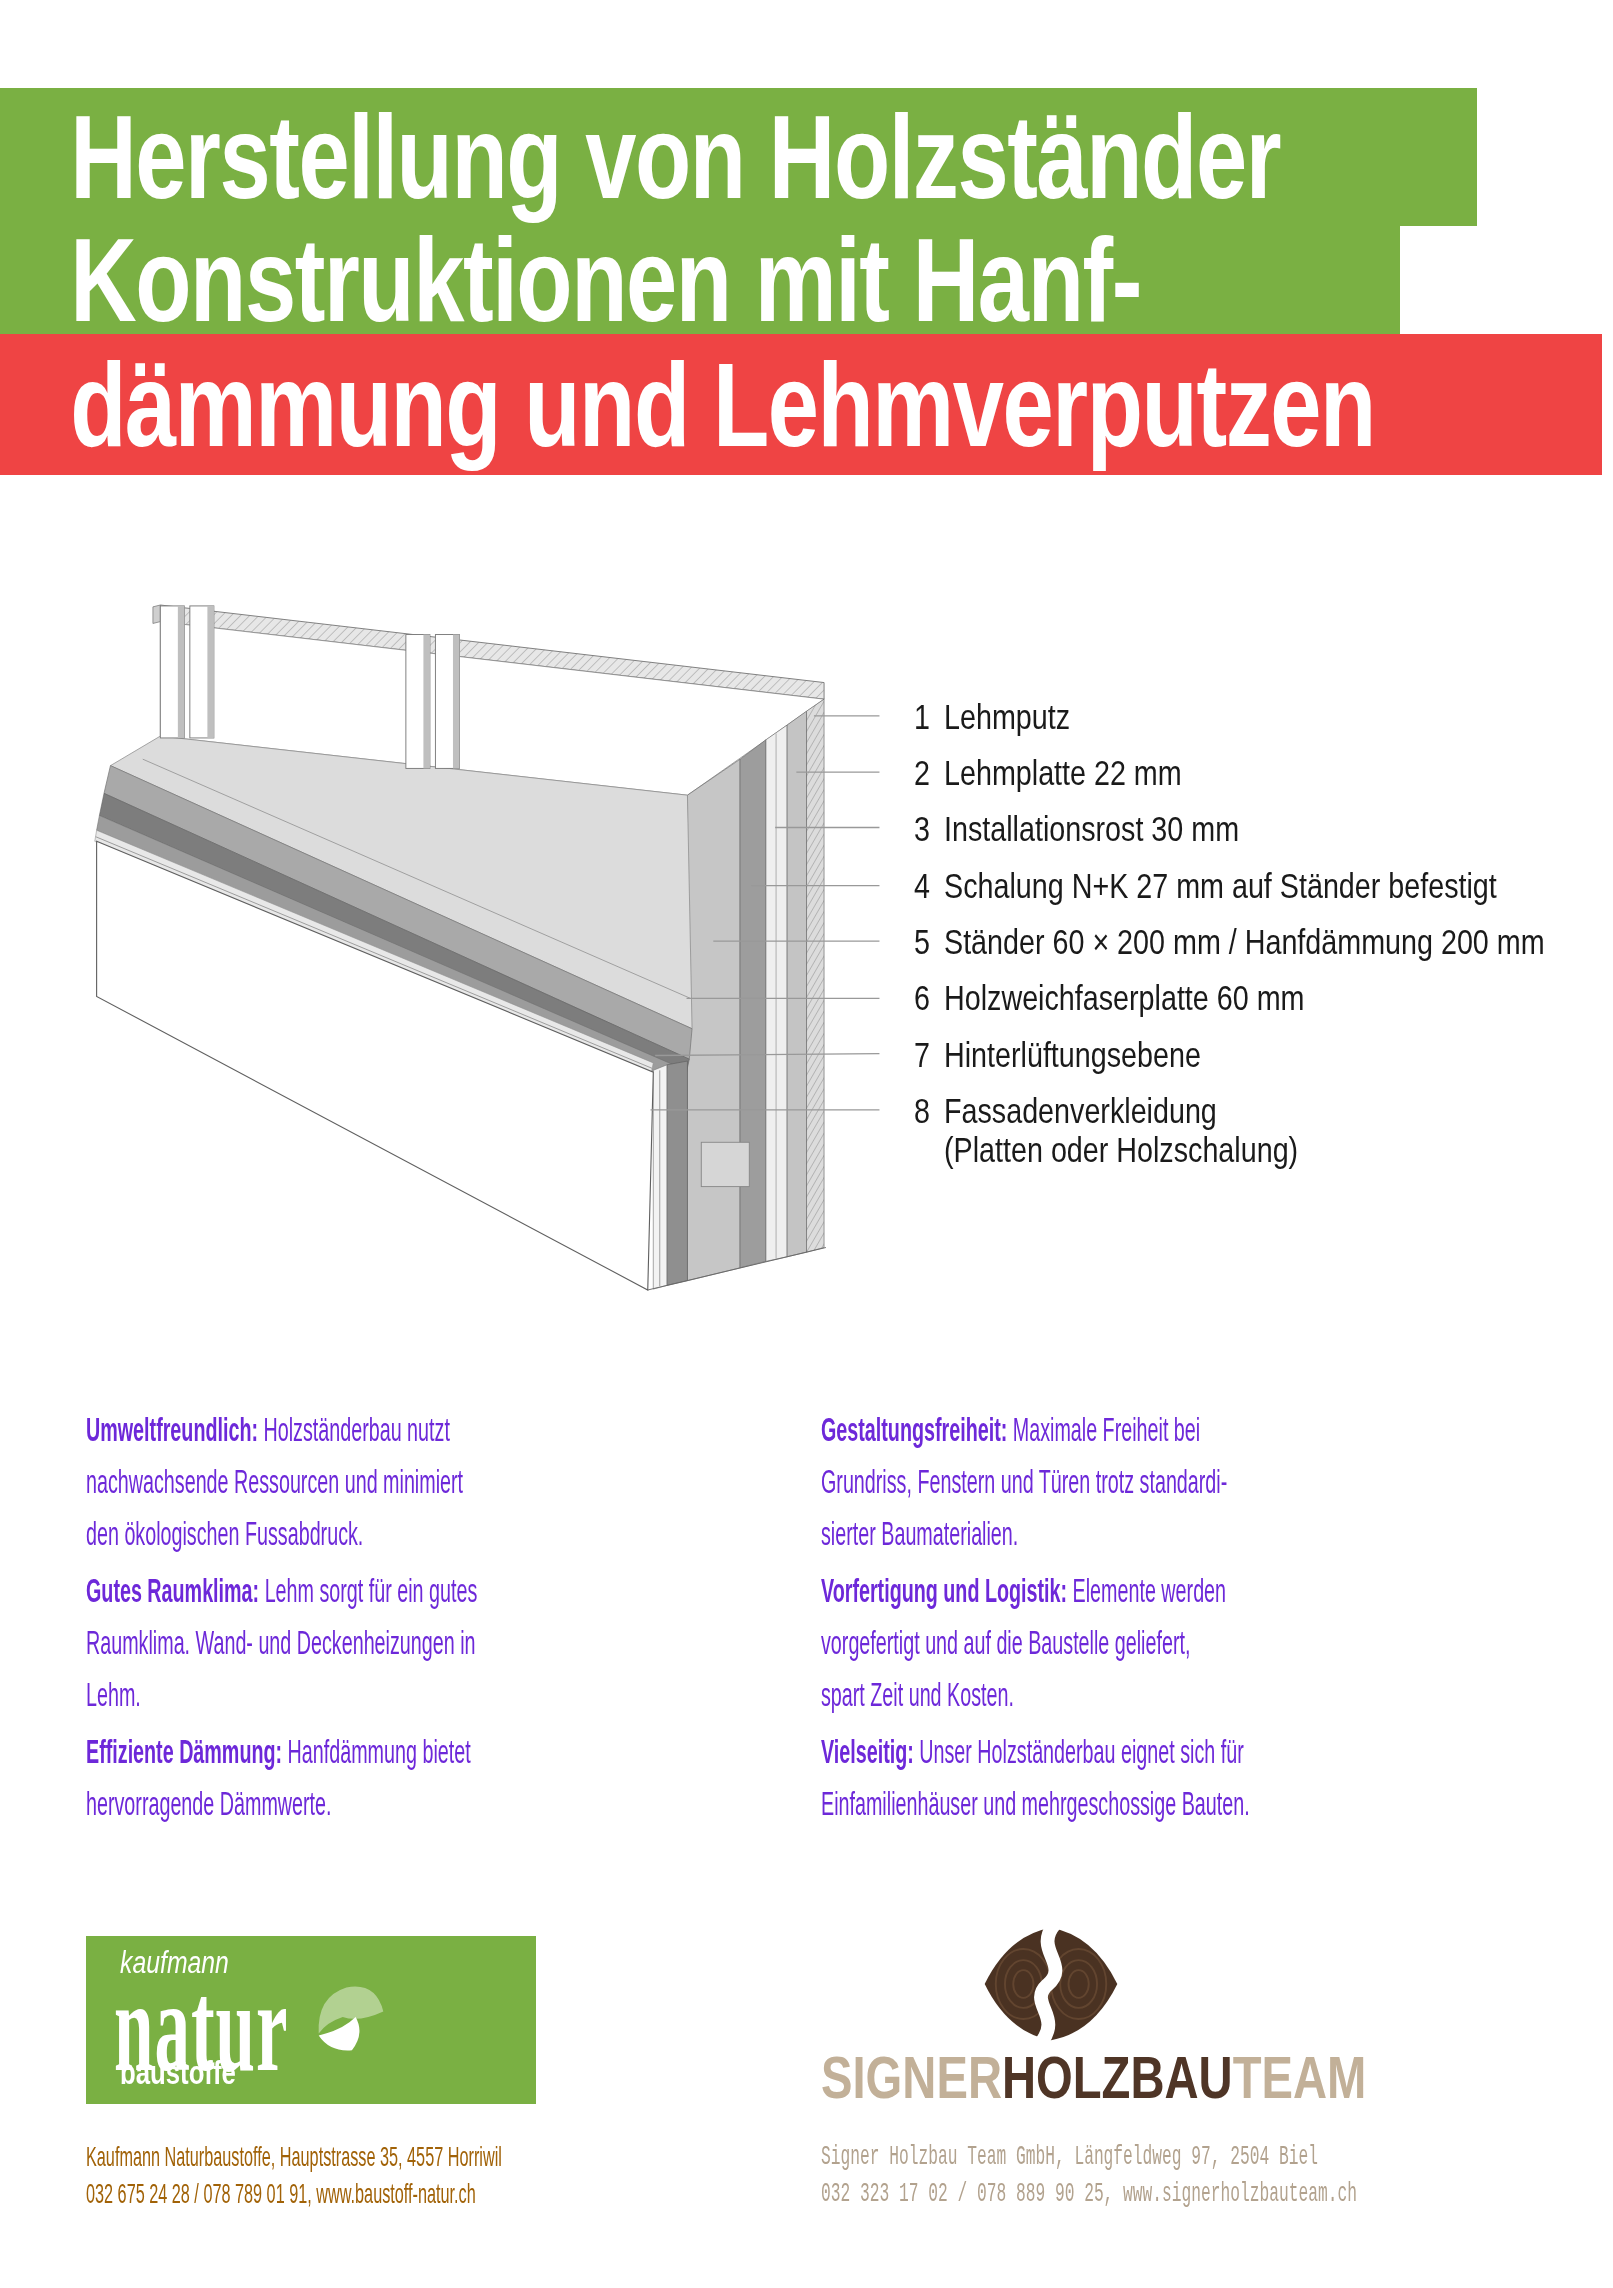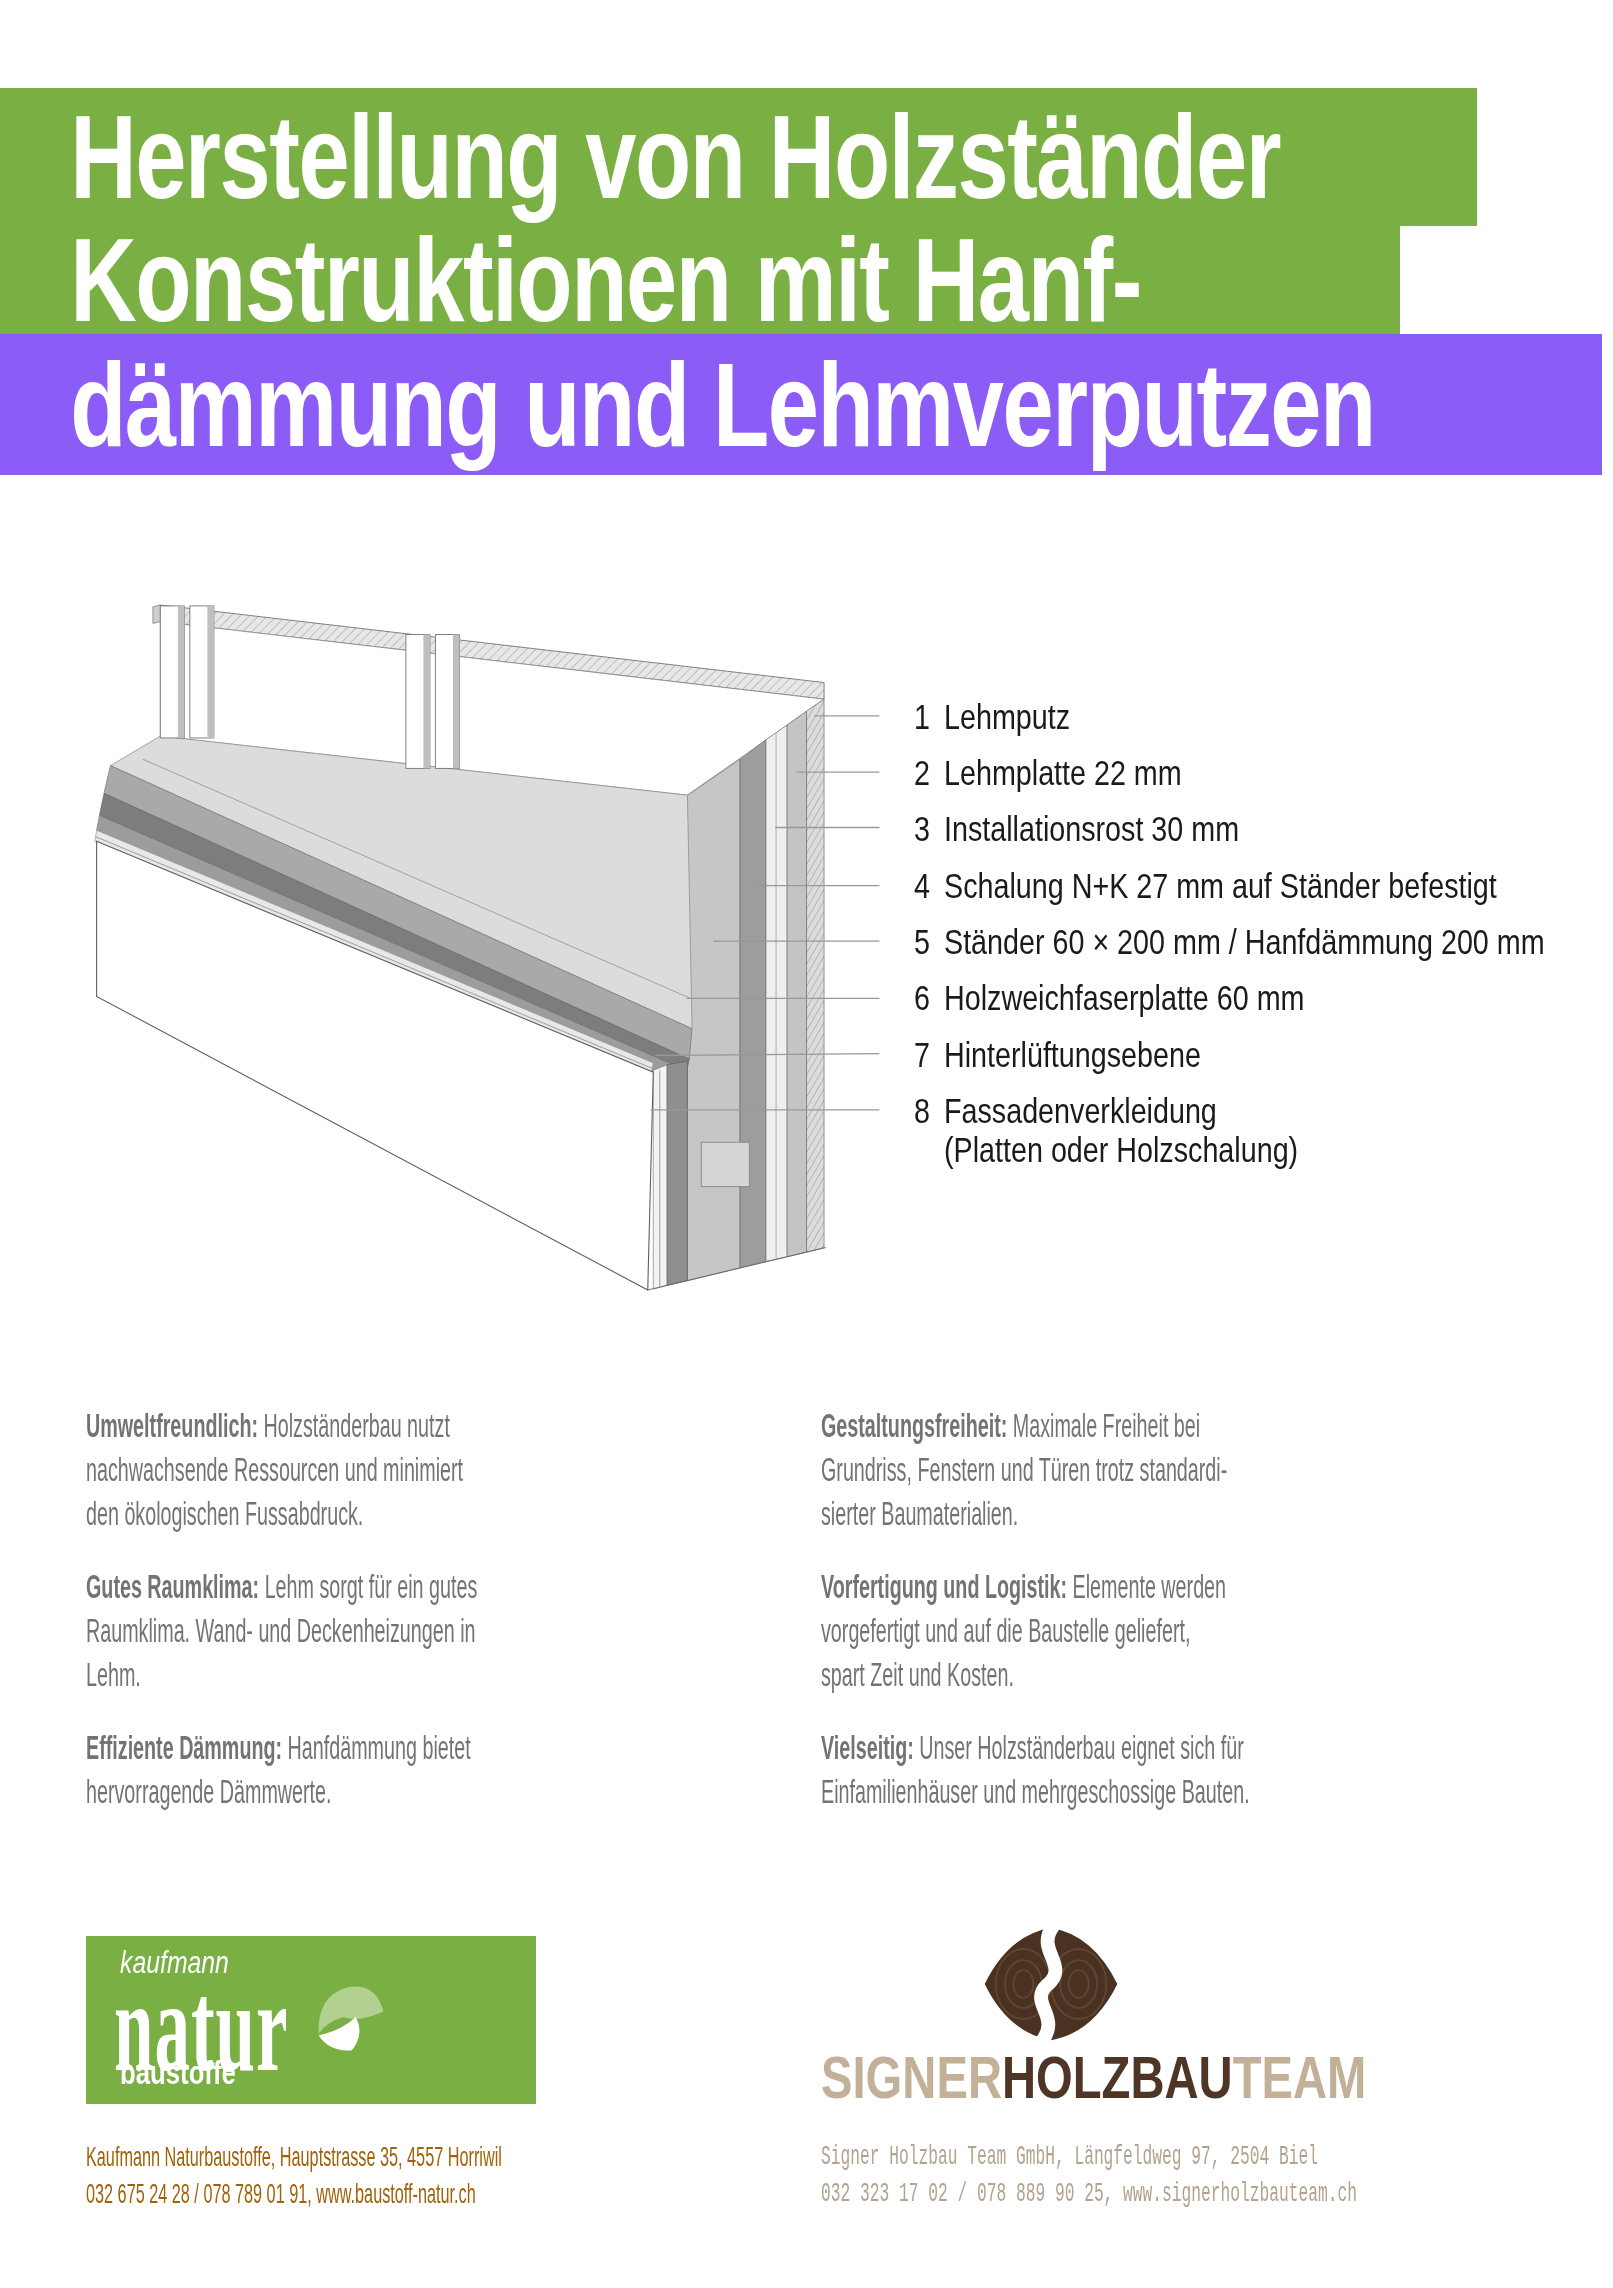--- a/index.html
+++ b/index.html
@@ -12,21 +12,21 @@
   .title-text{
     display:inline-block; transform:scaleX(.78); transform-origin:0 50%;
     white-space:nowrap; color:#fff; font-weight:700; font-size:118px; letter-spacing:-1.8px;
     padding-left:90px; line-height:1;
   }
   
   .dlab{position:absolute; color:#1a1a1a; font-size:35px; line-height:39px;}
   .dlab .num{position:absolute; left:0; top:0; display:inline-block; transform:scaleX(.82); transform-origin:0 0;}
   .dlab .txt{position:absolute; left:30px; top:0; display:inline-block; transform:scaleX(.82); transform-origin:0 0; white-space:nowrap;}
   
-  .body-para{position:absolute; font-size:34px; line-height:44px; color:#737373;}
+  .body-para{position:absolute; font-size:34px; line-height:52px; color:#6d28d9;}
   .body-para .cx{display:inline-block; transform:scaleX(.58); transform-origin:0 0; white-space:nowrap;}
   .body-para b{font-weight:700;}
   
   #natur-box{position:absolute; left:86px; top:1936px; width:434px; height:168px; background:#7ab043;padding-left:16px;}
   #natur-kaufmann{position:absolute; left:34px; top:11px; color:#fff; font-style:italic; font-size:31px;
      display:inline-block; transform:scaleX(.8); transform-origin:0 0; line-height:1;}
   #natur-word{position:absolute; left:28px; top:26px; color:#fff; font-family:"Liberation Serif",serif;
      font-weight:700; font-size:129px; line-height:1; display:inline-block; transform:scaleX(.55);
      transform-origin:0 0; letter-spacing:1.8px;}
   #natur-baustoffe{position:absolute; left:34px; top:120px; color:#fff; font-weight:700; font-size:33px;
@@ -49,21 +49,21 @@
 
 <div id="page">
 
   <div id="header">
       <div class="title-bar" style="top: 88px; height: 138px; width: 1477px; background: rgb(122, 176, 67);">
         <span class="title-text">Herstellung von Holzständer</span>
       </div>
       <div class="title-bar" style="top: 226px; height: 108px; width: 1400px; background: rgb(122, 176, 67);">
         <span class="title-text">Konstruktionen mit Hanf-</span>
       </div>
-      <div class="title-bar" style="top: 334px; height: 141px; width: 1602px; background: #8b5cf6;">
+      <div class="title-bar" style="top: 334px; height: 141px; width: 1602px; background: #ef4444;">
         <span class="title-text">dämmung und Lehmverputzen</span>
       </div>
     </div>
 
   <svg id="diagram" width="831" height="757" viewBox="0 0 900 820">
     <defs>
       <pattern id="hatch1" width="7" height="7" patternTransform="rotate(45)" patternUnits="userSpaceOnUse">
         <rect width="7" height="7" fill="#e7e7e7"></rect>
         <line x1="0" y1="0" x2="0" y2="7" stroke="#a9a9a9" stroke-width="1.4"></line>
       </pattern>

